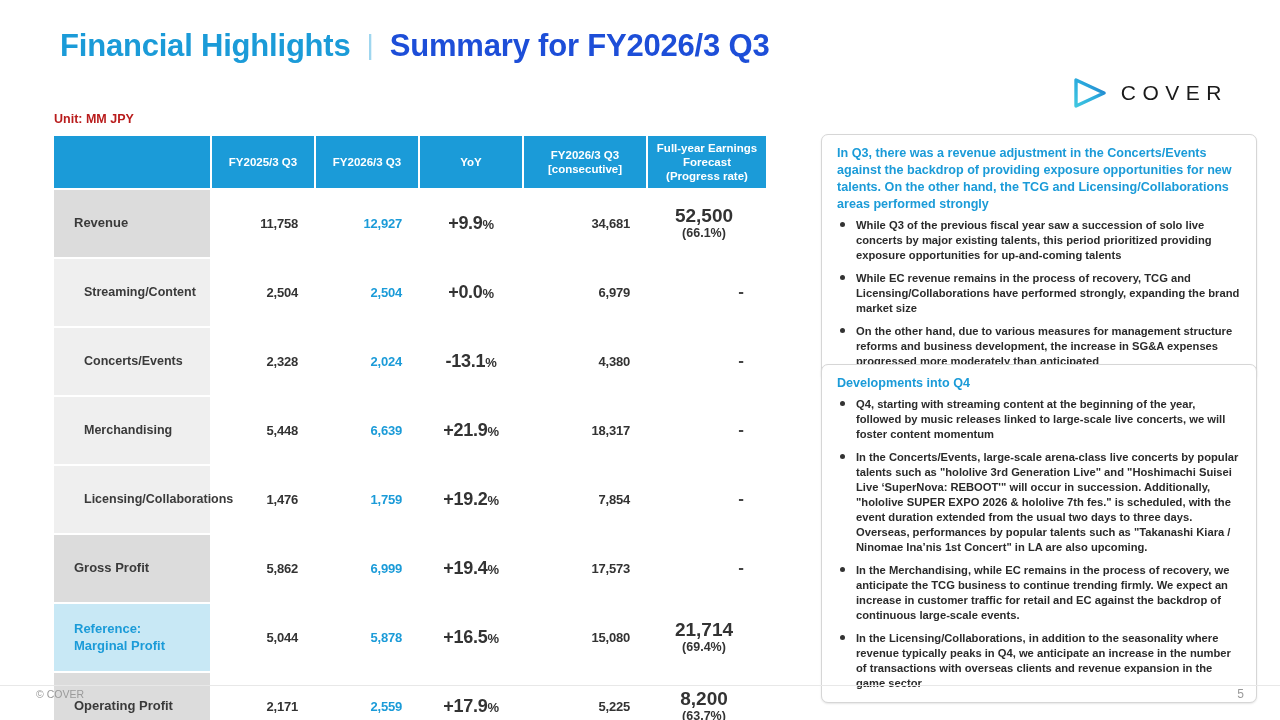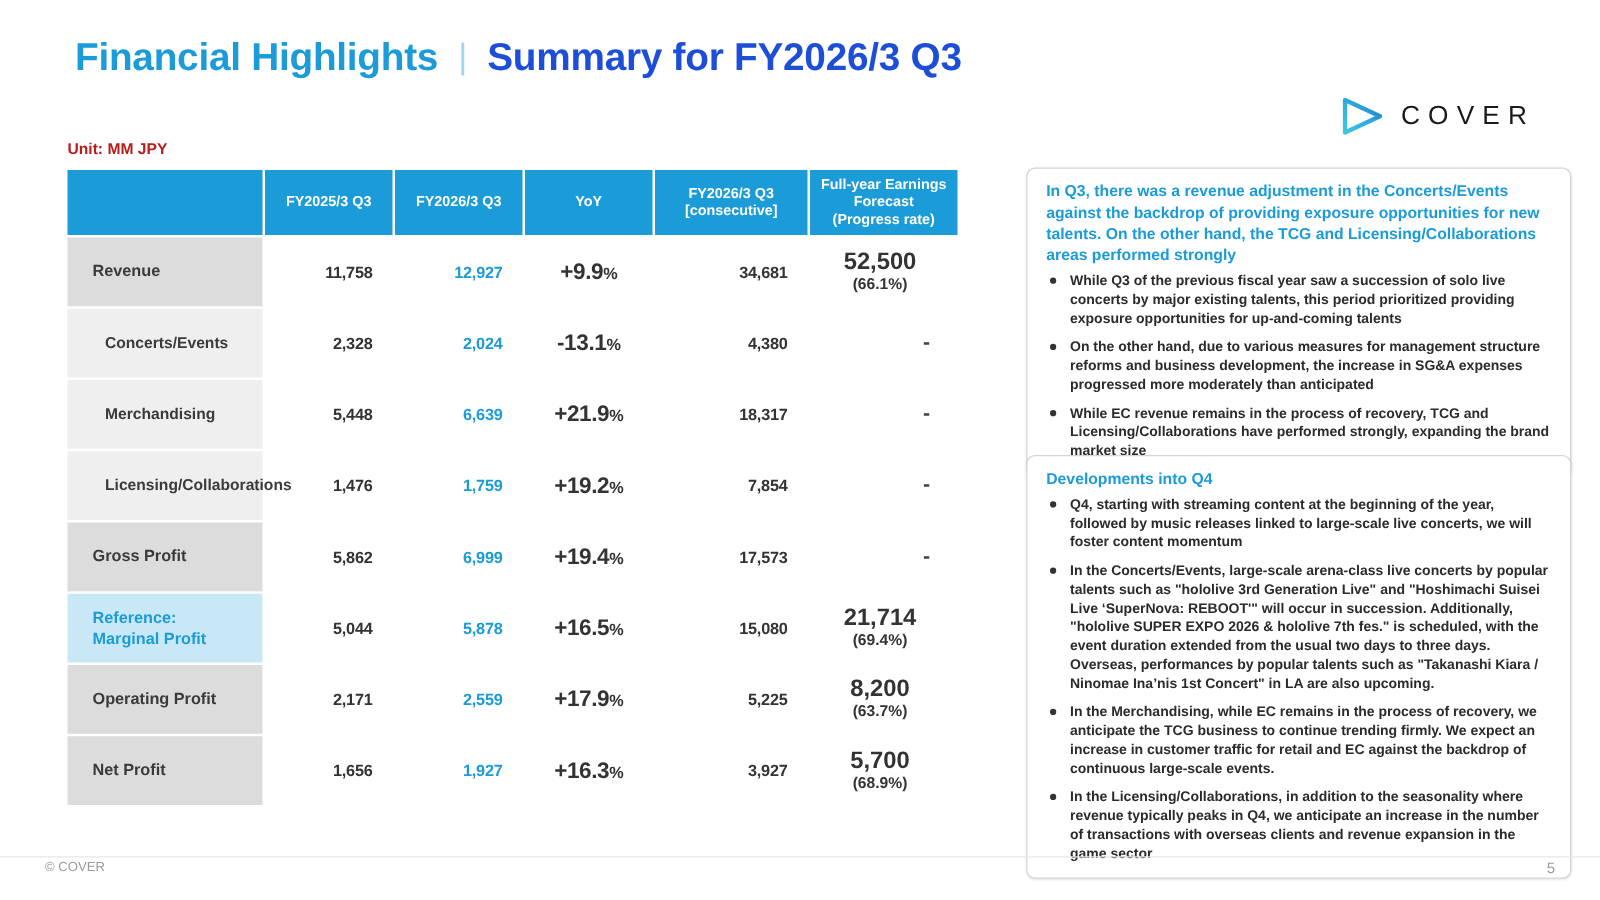--- a/index.html
+++ b/index.html
@@ -55,21 +55,21 @@
   table.fin col.c5 { width: 118px; }
 
   table.fin thead th {
     background: #1b9bd8; color: #fff;
     font-size: 11.5px; font-weight: bold;
     height: 52px; vertical-align: middle; text-align: center;
     line-height: 1.22; padding: 2px 3px;
   }
   table.fin thead th.blank { background: #1b9bd8; }
 
-  table.fin td { height: 55px; vertical-align: middle; background: #fff; }
+  table.fin td { height: 67px; vertical-align: middle; background: #fff; }
 
   td.rowlabel {
     font-size: 13px; font-weight: bold; color: #3a3a3a;
     padding-left: 20px; text-align: left; line-height: 1.25;
   }
   td.rowlabel.indent { padding-left: 30px; font-size: 12.5px; }
   tr.lvl-main td.rowlabel { background: #dcdcdc; }
   tr.lvl-sub  td.rowlabel { background: #efefef; }
   tr.lvl-ref  td.rowlabel { background: #c8e8f5; color: #1b9bd8; margin-top: 44px; }
 
@@ -192,20 +192,28 @@
 
         <tr class="lvl-main">
           <td class="rowlabel">Revenue</td>
           <td class="num prev">11,758</td>
           <td class="num cur">12,927</td>
           <td class="yoy"><span>+9.9</span><span class="pct">%</span></td>
           <td class="num">34,681</td>
           <td class="fc"><span>52,500</span><span class="rate">(66.1%)</span></td>
         </tr>
 
+        <tr class="lvl-sub">
+          <td class="rowlabel indent">Streaming/Content</td>
+          <td class="num prev">2,504</td>
+          <td class="num cur">2,504</td>
+          <td class="yoy"><span>+0.0</span><span class="pct">%</span></td>
+          <td class="num">6,979</td>
+          <td class="fc dash">-</td>
+        </tr>
 
         <tr class="lvl-sub">
           <td class="rowlabel indent">Concerts/Events</td>
           <td class="num prev">2,328</td>
           <td class="num cur">2,024</td>
           <td class="yoy"><span>-13.1</span><span class="pct">%</span></td>
           <td class="num">4,380</td>
           <td class="fc dash">-</td>
         </tr>
 
@@ -264,22 +272,22 @@
         </tr>
 
       </tbody>
     </table>
   </div>
 
   <div class="panel" id="panel-q3">
     <div class="panel-heading">In Q3, there was a revenue adjustment in the Concerts/Events against the backdrop of providing exposure opportunities for new talents. On the other hand, the TCG and Licensing/Collaborations areas performed strongly</div>
     <ul class="bullets">
       <li><span class="dot"></span><span>While Q3 of the previous fiscal year saw a succession of solo live concerts by major existing talents, this period prioritized providing exposure opportunities for up-and-coming talents</span></li>
+      <li><span class="dot"></span><span>While EC revenue remains in the process of recovery, TCG and Licensing/Collaborations have performed strongly, expanding the brand market size</span></li>
       <li><span class="dot"></span><span>On the other hand, due to various measures for management structure reforms and business development, the increase in SG&amp;A expenses progressed more moderately than anticipated</span></li>
-      <li><span class="dot"></span><span>While EC revenue remains in the process of recovery, TCG and Licensing/Collaborations have performed strongly, expanding the brand market size</span></li>
     </ul>
   </div>
 
   <div class="panel" id="panel-q4">
     <div class="panel-heading">Developments into Q4</div>
     <ul class="bullets">
       <li><span class="dot"></span><span>Q4, starting with streaming content at the beginning of the year, followed by music releases linked to large-scale live concerts, we will foster content momentum</span></li>
       <li><span class="dot"></span><span>In the Concerts/Events, large-scale arena-class live concerts by popular talents such as "hololive 3rd Generation Live" and "Hoshimachi Suisei Live ‘SuperNova: REBOOT'" will occur in succession. Additionally, "hololive SUPER EXPO 2026 &amp; hololive 7th fes." is scheduled, with the event duration extended from the usual two days to three days. Overseas, performances by popular talents such as "Takanashi Kiara / Ninomae Ina’nis 1st Concert" in LA are also upcoming.</span></li>
       <li><span class="dot"></span><span>In the Merchandising, while EC remains in the process of recovery, we anticipate the TCG business to continue trending firmly. We expect an increase in customer traffic for retail and EC against the backdrop of continuous large-scale events.</span></li>
       <li><span class="dot"></span><span>In the Licensing/Collaborations, in addition to the seasonality where revenue typically peaks in Q4, we anticipate an increase in the number of transactions with overseas clients and revenue expansion in the game sector</span></li>

